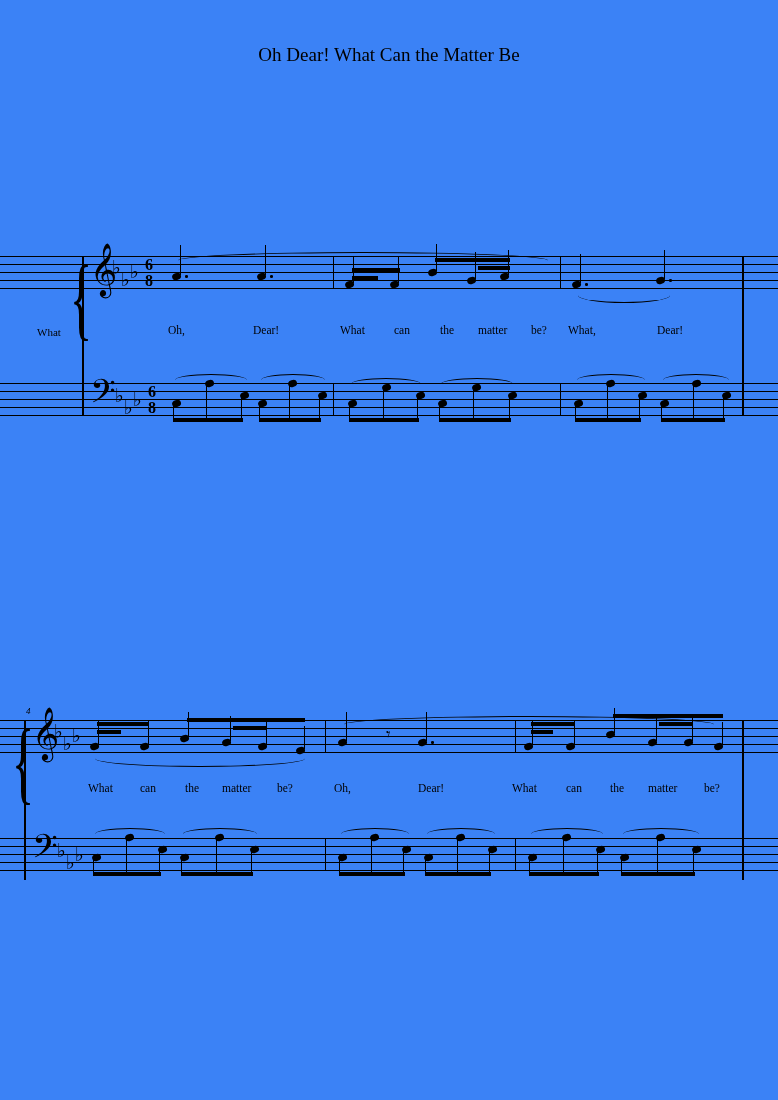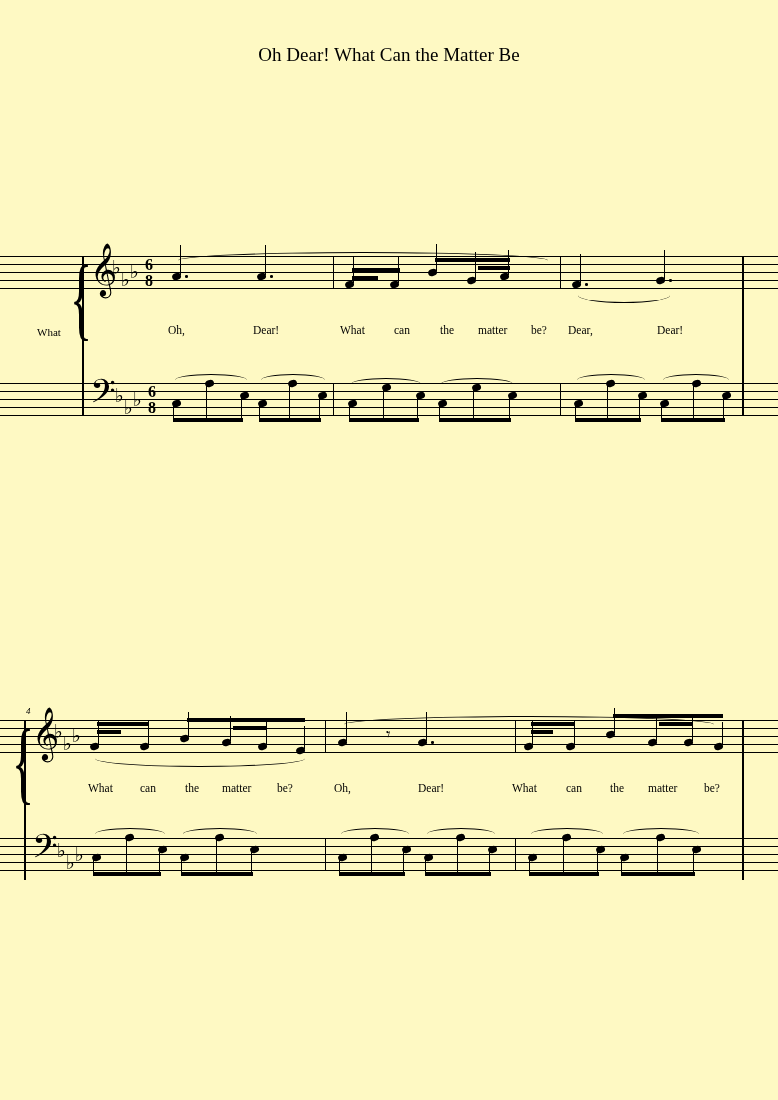--- a/index.html
+++ b/index.html
@@ -13,21 +13,21 @@
     position: relative;
     font-family: "Liberation Serif", serif;
     color: #000000;
     overflow: hidden;
   }
   .page {
     position: absolute;
     left: 0; top: 0;
     width: 778px;
     height: 1100px;
-    background: #fef9c3;
+    background: #3b82f6;
   }
   .title {
     position: absolute;
     top: 44px;
     left: 0;
     width: 778px;
     text-align: center;
     font-size: 19px;
     font-family: "Liberation Serif", serif;
     color: #000;
@@ -232,21 +232,21 @@
     <div class="stem" style="left:664px; top:122px; height:29px;"></div>
     <div class="slur down" style="left:578px; top:160px; width:92px; height:14px;"></div>
 
     <div class="lyric" style="left:168px; top:196px;">Oh,</div>
     <div class="lyric" style="left:253px; top:196px;">Dear!</div>
     <div class="lyric" style="left:340px; top:196px;">What</div>
     <div class="lyric" style="left:394px; top:196px;">can</div>
     <div class="lyric" style="left:440px; top:196px;">the</div>
     <div class="lyric" style="left:478px; top:196px;">matter</div>
     <div class="lyric" style="left:531px; top:196px;">be?</div>
-    <div class="lyric" style="left:568px; top:196px;">Dear,</div>
+    <div class="lyric" style="left:568px; top:196px;">What,</div>
     <div class="lyric" style="left:657px; top:196px;">Dear!</div>
 
     <div class="staff" style="top:255px;">
       <div class="line l0"></div>
       <div class="line l1"></div>
       <div class="line l2"></div>
       <div class="line l3"></div>
       <div class="line l4"></div>
     </div>
     <div class="clef bass" style="left:90px; top:247px;">𝄢</div>

